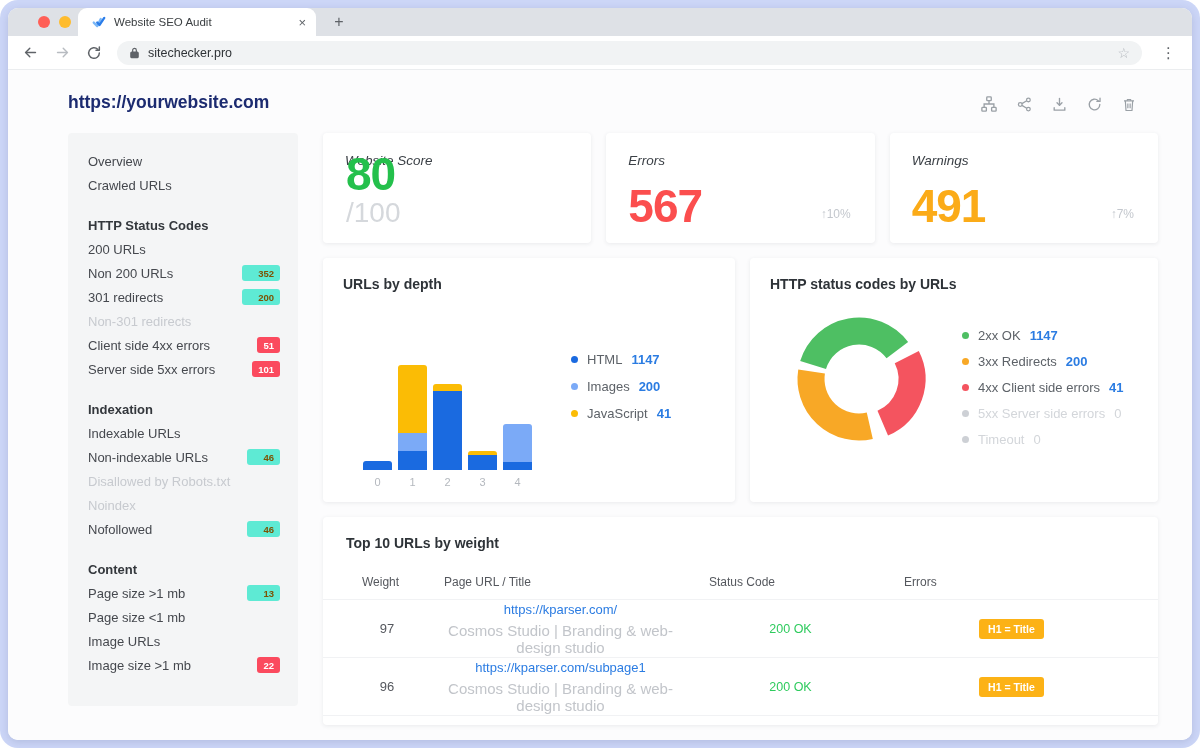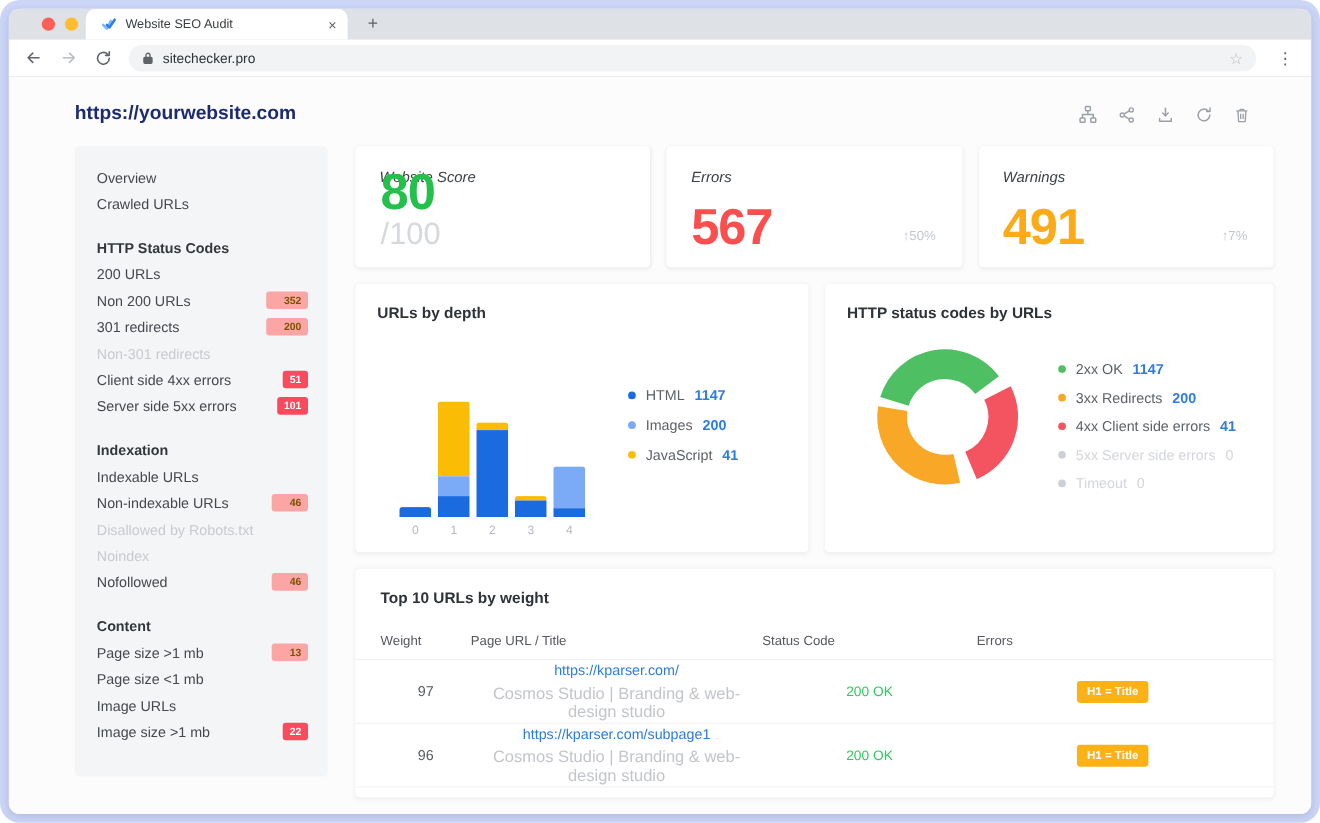--- a/index.html
+++ b/index.html
@@ -29,21 +29,21 @@
   .header-actions { position:absolute; right:54px; top:25px; display:flex; gap:17px; }
   .header-actions .act { width:18px; height:18px; display:flex; align-items:center; justify-content:center; }
 
   
   .sidebar { position:absolute; left:60px; top:63px; width:230px; height:573px; background:#f4f5f6; border-radius:4px; padding:16px 0 0 0; overflow:hidden; }
   .sb-item { display:flex; align-items:center; height:24px; padding:0 18px 0 20px; font-size:13px; color:#45484e; cursor:pointer; }
   .sb-item.header { margin-top:16px; font-weight:700; color:#33373c; cursor:default; }
   .sb-item.disabled { color:#c7cacf; cursor:default; }
   .sb-label { flex:1; white-space:nowrap; }
   .sb-badge { font-size:9.5px; font-weight:700; padding:2.5px 6px; border-radius:3px; min-width:16px; text-align:center; }
-  .sb-badge.orange { background:#fca5a5; color:#7c5203;padding-left:16px; }
+  .sb-badge.orange { background:#5eead4; color:#7c5203;padding-left:16px; }
   .sb-badge.red { background:#fb4a5e; color:#fff; }
 
   
   .main { position:absolute; left:315px; top:63px; width:835px; }
   .card { background:#fff; border-radius:4px; box-shadow:0 1px 4px rgba(40,50,70,.09); position:relative; }
   .score-row { display:flex; gap:15px; height:110px; }
   .score-card { flex:1; padding:20px 22px; }
   .score-label { font-size:13.5px; color:#3b4046;font-style:italic; }
   .score-value-row { position:absolute; left:22px; bottom:14px; display:flex; align-items:baseline;flex-direction:column; }
   .score-value { font-size:46px; font-weight:700; line-height:1; letter-spacing:-1px; }
@@ -69,21 +69,21 @@
   .legend-dot { width:7px; height:7px; border-radius:50%; flex:none; }
   .legend-val { color:#2b7ce2; font-weight:700; }
   .legend-item.muted, .legend-item.muted .legend-val { color:#d3d6da; font-weight:400; }
 
   .donut-svg { position:absolute; left:34px; top:44px; }
 
   
   .table-card { margin-top:15px; height:208px; }
   .table-title { position:absolute; left:23px; top:18px; font-size:14px; font-weight:700; color:#2e3338; }
   .tbl-grid { display:grid; grid-template-columns:82px 265px 195px 1fr; align-items:center; padding:0 23px; }
-  .tbl-head { position:absolute; left:0; right:0; top:50px; height:30px; }
+  .tbl-head { position:absolute; left:16px; right:0; top:50px; height:30px; }
   .tbl-head .th { font-size:12px; color:#55585e; }
   .tbl-body { position:absolute; left:0; right:0; top:82px; }
   .tbl-row { height:58px; border-top:1px solid #f1f2f4;text-align:center; }
   .td-weight { font-size:13px; color:#55585e; }
   .td-link { font-size:13px; color:#2b7ce2; text-decoration:none; display:block; }
   .td-sub { font-size:15px; color:#c2c5ca; margin-top:5px; }
   .td-status { font-size:12.5px; color:#2fcb5e; }
   .err-badge { display:inline-block; background:#fcb216; color:#fff; font-size:10.5px; font-weight:700; padding:4px 9px; border-radius:3px; }
   .tbl-bottom-line { position:absolute; left:0; right:0; top:198px; border-top:1px solid #f1f2f4; }
 
@@ -268,21 +268,21 @@
             <div class="score-value-row">
               <span class="score-value c-green">80</span>
               <span class="score-suffix">/100</span>
             </div>
           </div>
           <div class="card score-card">
             <div class="score-label">Errors</div>
             <div class="score-value-row">
               <span class="score-value c-red">567</span>
             </div>
-            <span class="score-delta">↑50%</span>
+            <span class="score-delta">↑10%</span>
           </div>
           <div class="card score-card">
             <div class="score-label">Warnings</div>
             <div class="score-value-row">
               <span class="score-value c-orange">491</span>
             </div>
             <span class="score-delta">↑7%</span>
           </div>
         </div>
 

